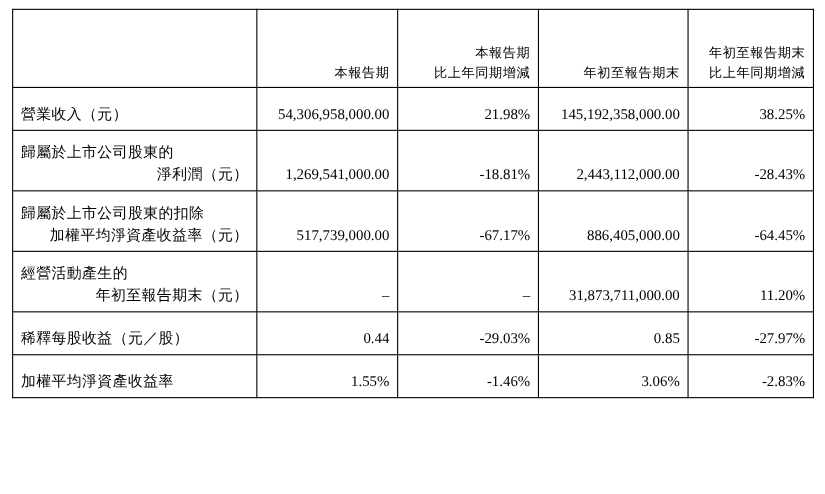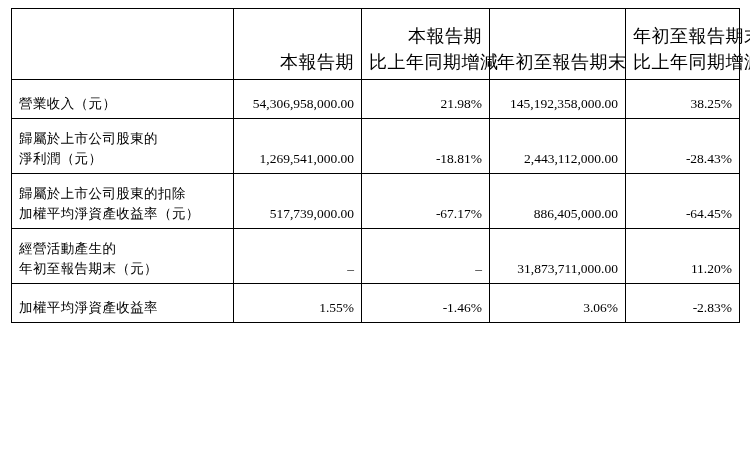--- a/index.html
+++ b/index.html
@@ -37,21 +37,21 @@
     border: 1px solid #000000;
     padding: 4px 7px;
     vertical-align: bottom;
     font-weight: normal;
   }
   thead th {
     height: 62px;
     vertical-align: bottom;
     text-align: right;
     line-height: 1.45;
-    font-size: 18px;
+    font-size: 12px;
     letter-spacing: 0.5px;
   }
   thead th.corner {
     border-top: 1px solid #000000;
     border-left: 1px solid #000000;
     border-bottom: 1px solid #000000;
     border-right: 1px solid #000000;
   }
   thead th .hline { display: block; white-space: nowrap; }
 
@@ -59,21 +59,21 @@
     height: 24px;
     font-size: 13.5px;
     line-height: 1.5;
   }
   tbody td.label {
     text-align: left;
     vertical-align: bottom;
     letter-spacing: 0.4px;
   }
   tbody td.label .l1 { display: block; }
-  tbody td.label .l2 { display: block; }
+  tbody td.label .l2 { display: block; text-align: right; }
   tbody td.num {
     text-align: right;
     font-family: "Liberation Serif", "DejaVu Serif", serif;
     vertical-align: bottom;
   }
   tr.two-line td { height: 46px; }
   tr.one-line td { height: 30px; }
 </style>
 </head>
 <body>
@@ -145,20 +145,29 @@
           <span class="l1">經營活動產生的</span>
           <span class="l2">年初至報告期末（元）</span>
         </td>
         <td class="num">–</td>
         <td class="num">–</td>
         <td class="num">31,873,711,000.00</td>
         <td class="num">11.20%</td>
       </tr>
 
 
+      <tr class="one-line">
+        <td class="label">
+          <span class="l1">稀釋每股收益（元／股）</span>
+        </td>
+        <td class="num">0.44</td>
+        <td class="num">-29.03%</td>
+        <td class="num">0.85</td>
+        <td class="num">-27.97%</td>
+      </tr>
 
       <tr class="one-line">
         <td class="label">
           <span class="l1">加權平均淨資產收益率</span>
         </td>
         <td class="num">1.55%</td>
         <td class="num">-1.46%</td>
         <td class="num">3.06%</td>
         <td class="num">-2.83%</td>
       </tr>

